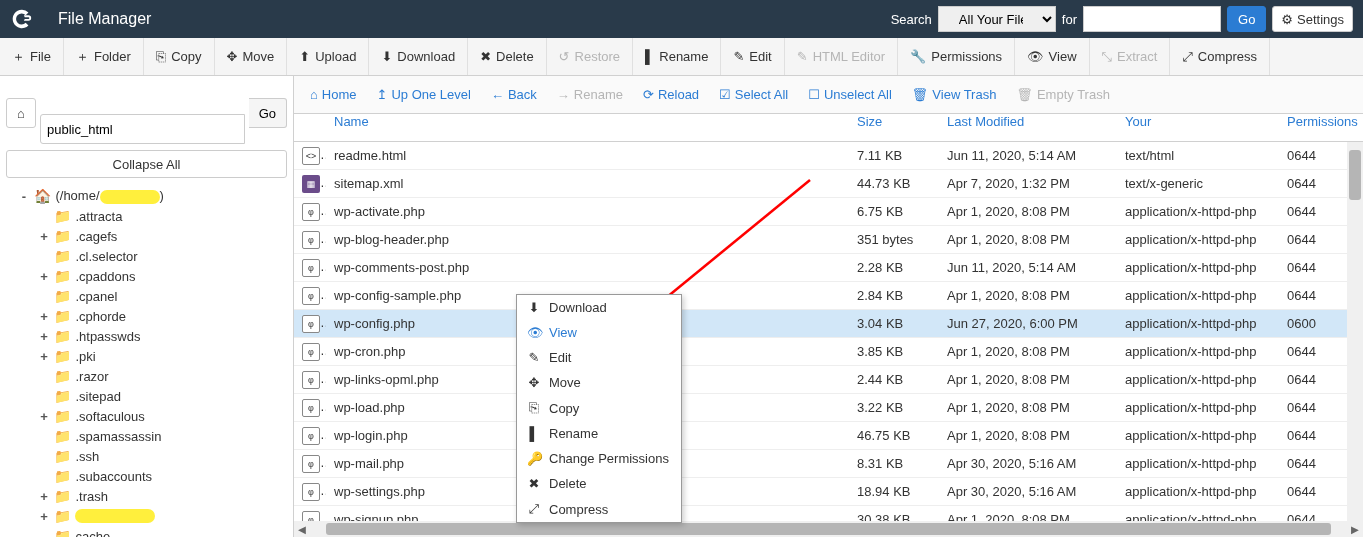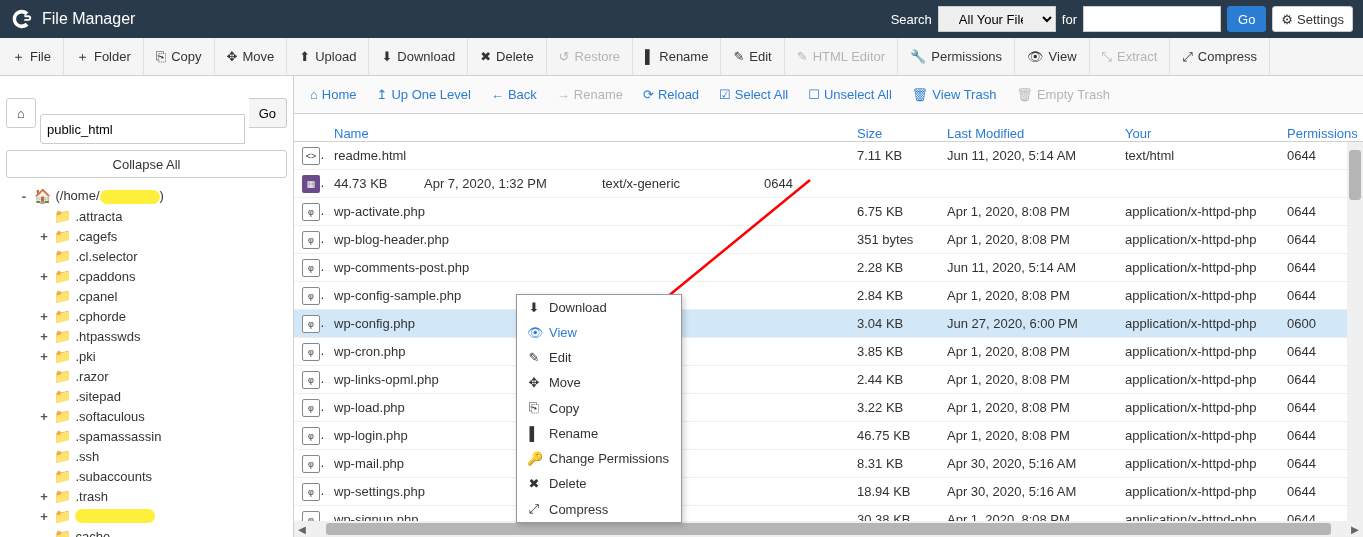--- a/index.html
+++ b/index.html
@@ -1,20 +1,20 @@
 <!DOCTYPE html>
 <html><head>
 <meta charset="utf-8">
 <style>
 * { margin:0; padding:0; box-sizing:border-box; font-family:Arial,Helvetica,sans-serif; }
 body { font-size:13px; color:#333; background:#fff; width:1363px; height:537px; overflow:hidden; position:relative; }
 
 .topbar { background:#293a4a; height:38px; display:flex; align-items:center; padding:0 10px; color:#fff; }
 .cp-logo { width:24px; height:24px; margin-right:8px; display:flex; align-items:center; justify-content:center; }
-.app-title { font-size:16px; font-weight:normal; flex:1; }
+.app-title { font-size:16px; font-weight:normal; flex:1;margin-left:16px; }
 .search-area { display:flex; align-items:center; gap:6px; font-size:13px; }
 .search-area select, .search-area input { height:26px; font-size:13px; border:1px solid #ccc; }
 .search-area select { width:118px; padding:2px 16px; }
 .search-area input { width:138px; padding:2px 6px; }
 .btn-go { background:#2b7cd3; color:#fff; border:1px solid #2b7cd3; height:26px; padding:0 10px; cursor:pointer; border-radius:3px; font-size:13px; }
 .btn-settings { background:#fff; color:#333; border:1px solid #ccc; height:26px; padding:0 8px; cursor:pointer; border-radius:3px; font-size:13px; display:flex; align-items:center; gap:4px; }
 
 .toolbar1 { background:#f5f5f5; border-bottom:1px solid #d0d0d0; height:38px; display:flex; align-items:stretch; }
 .tb1-item { display:flex; align-items:center; gap:5px; padding:0 12px; cursor:pointer; border-right:1px solid #e0e0e0; font-size:13px; }
 .tb1-item.disabled { color:#b5b5b5; cursor:default; }
@@ -33,21 +33,21 @@
 .tree-spacer { display:inline-block; }
 .folder-icon { color:#e8a33d; margin:0 4px; font-size:14px; }
 .redact { display:inline-block; width:60px; height:14px; background:#ffef3d; border-radius:7px; vertical-align:middle; }
 
 .filepane { flex:1; display:flex; flex-direction:column; overflow:hidden; }
 .toolbar2 { background:#fafafa; border-bottom:1px solid #d0d0d0; height:38px; display:flex; align-items:center; padding:0 8px; gap:4px; }
 .tb2-item { display:flex; align-items:center; gap:4px; padding:6px 8px; cursor:pointer; color:#2b7cd3; font-size:13px; border-radius:3px; }
 .tb2-item.disabled { color:#b5b5b5; cursor:default; }
 
 .grid { flex:1; overflow:auto; position:relative; }
-.grid-header { display:flex; background:#fff; border-bottom:1px solid #d0d0d0; height:28px; align-items:flex-end; color:#2b7cd3; font-size:13px; position:sticky; top:0; }
+.grid-header { display:flex; background:#fff; border-bottom:1px solid #d0d0d0; height:28px; align-items:flex-start; color:#2b7cd3; font-size:13px; position:sticky; top:0; }
 .grid-header .col { padding:0 8px; cursor:pointer; }
 .col-icon { width:32px; }
 .col-name { flex:1; min-width:300px; }
 .col-size { width:90px; }
 .col-mod { width:178px; }
 .col-type { width:162px; }
 .col-perm { width:84px; }
 .grid-body .row { display:flex; height:28px; align-items:center; border-bottom:1px solid #eee; font-size:13px; }
 .grid-body .row.selected { background:#d2e7f8; }
 .row .col { padding:0 8px; overflow:hidden; text-overflow:ellipsis; white-space:nowrap; }
@@ -333,20 +333,21 @@
           <div class="row">
             <div class="col col-icon"><span class="file-glyph">&lt;&gt;</span></div>
             <div class="col col-name">readme.html</div>
             <div class="col col-size">7.11 KB</div>
             <div class="col col-mod">Jun 11, 2020, 5:14 AM</div>
             <div class="col col-type">text/html</div>
             <div class="col col-perm">0644</div>
           </div>
           <div class="row">
             <div class="col col-icon"><span class="file-glyph" style="background: rgb(107, 76, 138); color: rgb(255, 255, 255); border: none;">▦</span></div>
+            <div class="col col-name">sitemap.xml</div>
             <div class="col col-size">44.73 KB</div>
             <div class="col col-mod">Apr 7, 2020, 1:32 PM</div>
             <div class="col col-type">text/x-generic</div>
             <div class="col col-perm">0644</div>
           </div>
           <div class="row">
             <div class="col col-icon"><span class="file-glyph">φ</span></div>
             <div class="col col-name">wp-activate.php</div>
             <div class="col col-size">6.75 KB</div>
             <div class="col col-mod">Apr 1, 2020, 8:08 PM</div>

